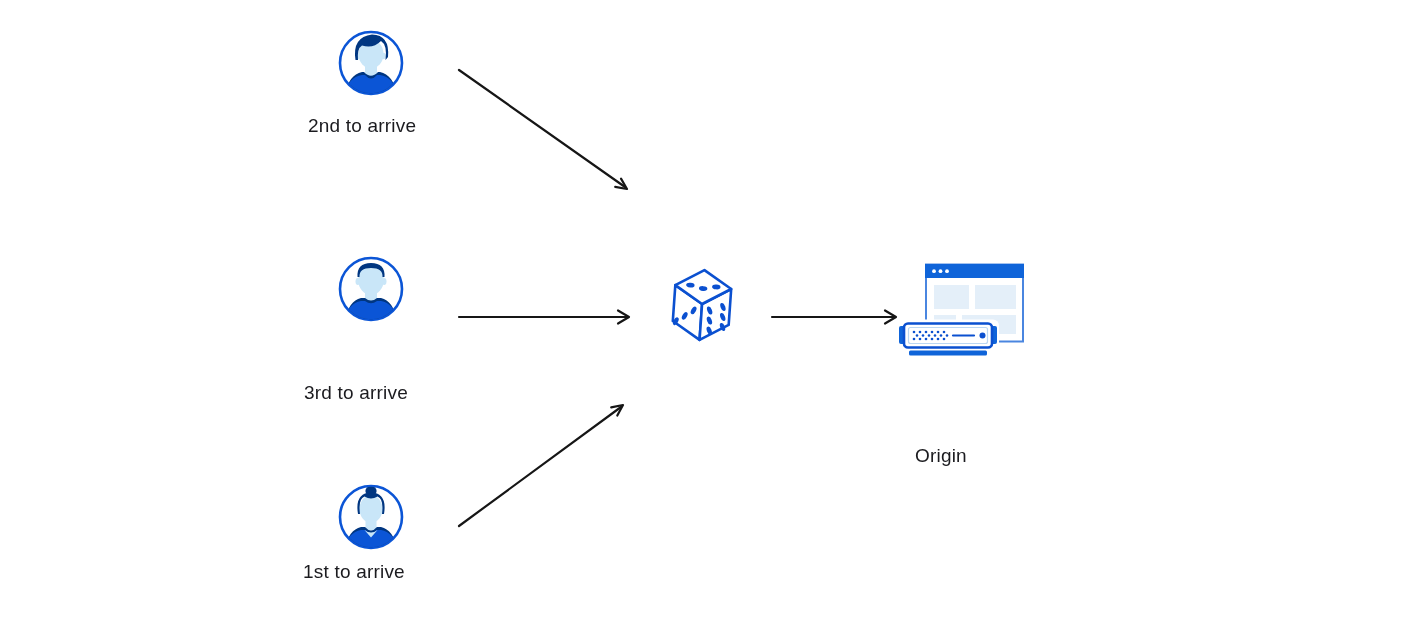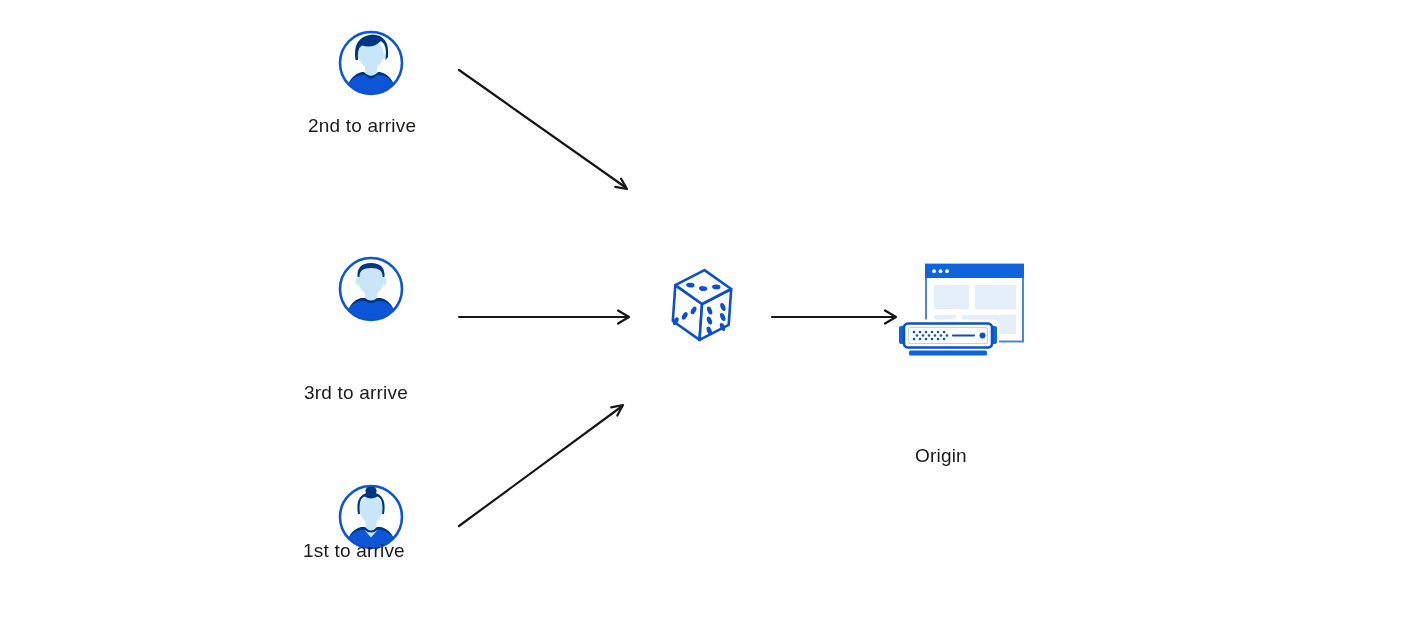--- a/index.html
+++ b/index.html
@@ -97,21 +97,21 @@
         <ellipse cx="21.8" cy="26" rx="2" ry="3" fill="#c9e6f8"></ellipse>
         <ellipse cx="44.2" cy="26" rx="2" ry="3" fill="#c9e6f8"></ellipse>
         <ellipse cx="33" cy="25" rx="11.5" ry="13.8" fill="#c9e6f8"></ellipse>
         <path d="M20,30 Q16.5,9 33,8.5 Q49.5,9 46,30 L44,30 Q46,15 39.5,12.5 Q33,16.5 26.5,12.5 Q20,15 22,30 Z" fill="#003681"></path>
         <path d="M7,66 Q10,46 23,43 L27,43 Q33,50 39,43 L43,43 Q56,46 59,66 Z" fill="#003681"></path>
         <path d="M6,66 Q9.5,48.5 23,46 L27.5,46 Q33,52.5 38.5,46 L43,46 Q56.5,48.5 60,66 Z" fill="#0b55d6"></path>
         <path d="M26.5,46 L33,53.5 L39.5,46 Q33,51 26.5,46 Z" fill="#c9e6f8"></path>
       </g>
     </svg>
   </div>
-  <div class="diagram-label" style="left:303px;top:540px;width:134px;">1st to arrive</div>
+  <div class="diagram-label" style="left:303px;top:561px;width:134px;">1st to arrive</div>
 
   <div class="node" style="left:667px;top:264px;width:70px;height:84px;">
     <svg class="icon-svg" width="70" height="84" viewBox="0 0 70 84">
       <g transform="rotate(4 35 41)">
         <g fill="#ffffff" stroke="#0b50d0" stroke-width="2.6" stroke-linejoin="round">
           <path d="M7,23 L35,40 L35,76 L7,59 Z"></path>
           <path d="M35,40 L63,23 L63,59 L35,76 Z"></path>
           <path d="M35,6 L63,23 L35,40 L7,23 Z"></path>
         </g>
         <g fill="#0b50d0">

